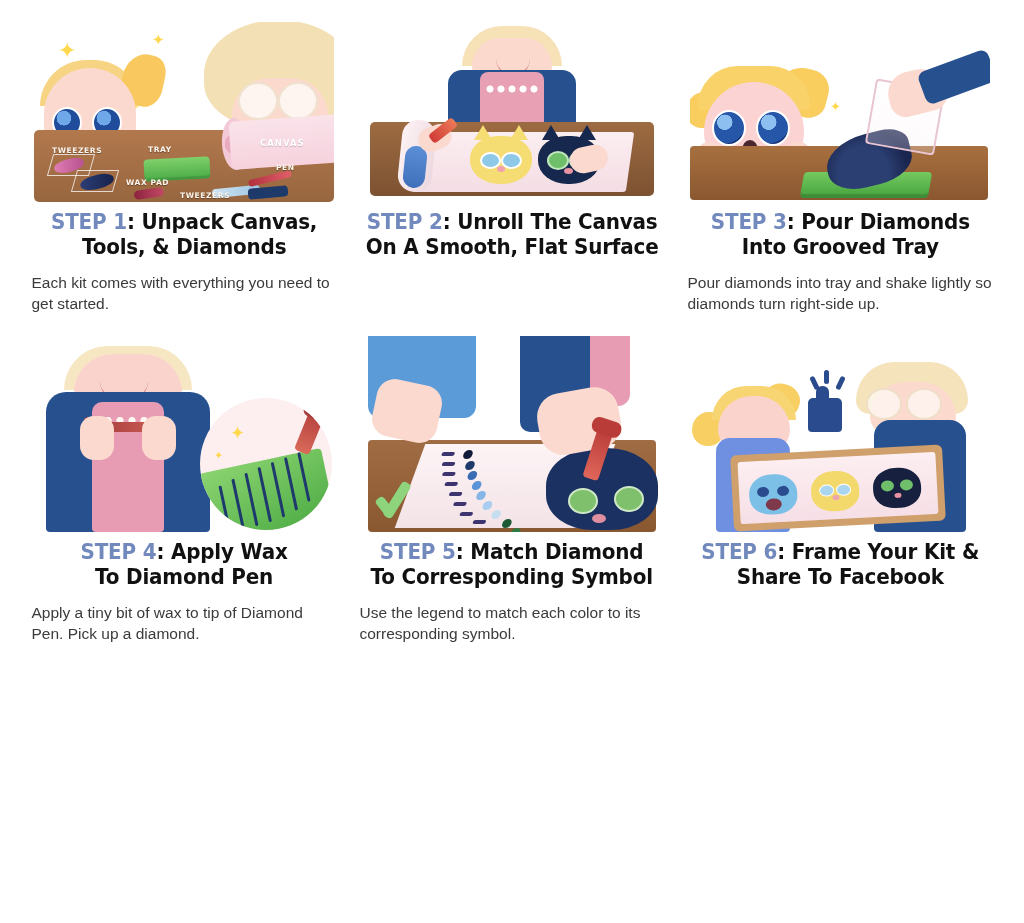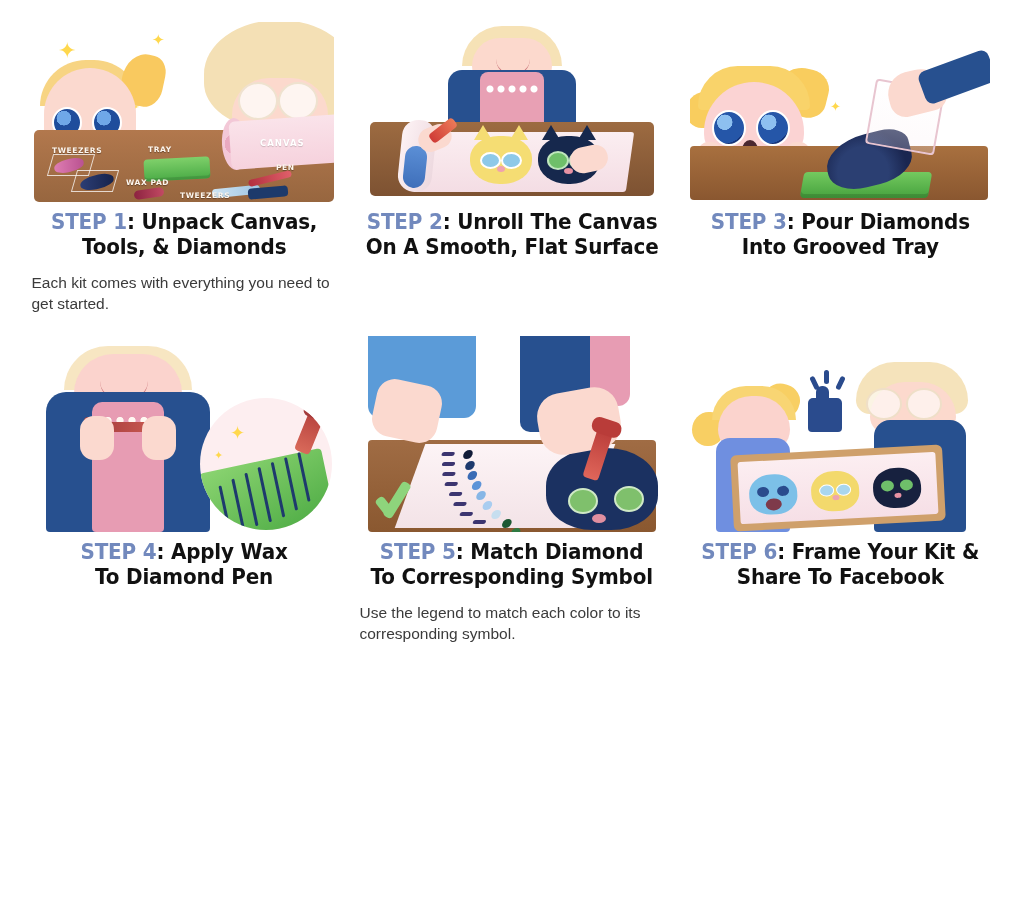--- a/index.html
+++ b/index.html
@@ -588,20 +588,21 @@
         <div class="s3-bag"></div>
         <div class="s3-palm"></div>
         <div class="s3-arm"></div>
       </div>
 
       <div class="step-head">
         <span class="step-num">STEP 3</span><span>:</span>
         <span>Pour Diamonds</span><br>
         <span>Into Grooved Tray</span>
       </div>
+      <div class="step-body">Pour diamonds into tray and shake lightly so diamonds turn right-side up.</div>
     </div>
   </div>
 
   <div class="grid row2">
 
     <div class="cell">
       <div class="art">
         <div class="s4-hair"></div>
         <div class="s4-face"></div>
         <div class="s4-smile"></div>
@@ -627,20 +628,21 @@
           </div>
           <div class="s4-zpen"></div>
         </div>
       </div>
 
       <div class="step-head">
         <span class="step-num">STEP 4</span><span>:</span>
         <span>Apply Wax</span><br>
         <span>To Diamond Pen</span>
       </div>
+      <div class="step-body">Apply a tiny bit of wax to tip of Diamond Pen. Pick up a diamond.</div>
     </div>
 
     <div class="cell">
       <div class="art">
         <div class="s5-torso-l"></div>
         <div class="s5-torso-r"></div>
         <div class="s5-pinkshoulder"></div>
         <div class="s5-table"></div>
 
         <div class="s5-sheet"></div>

